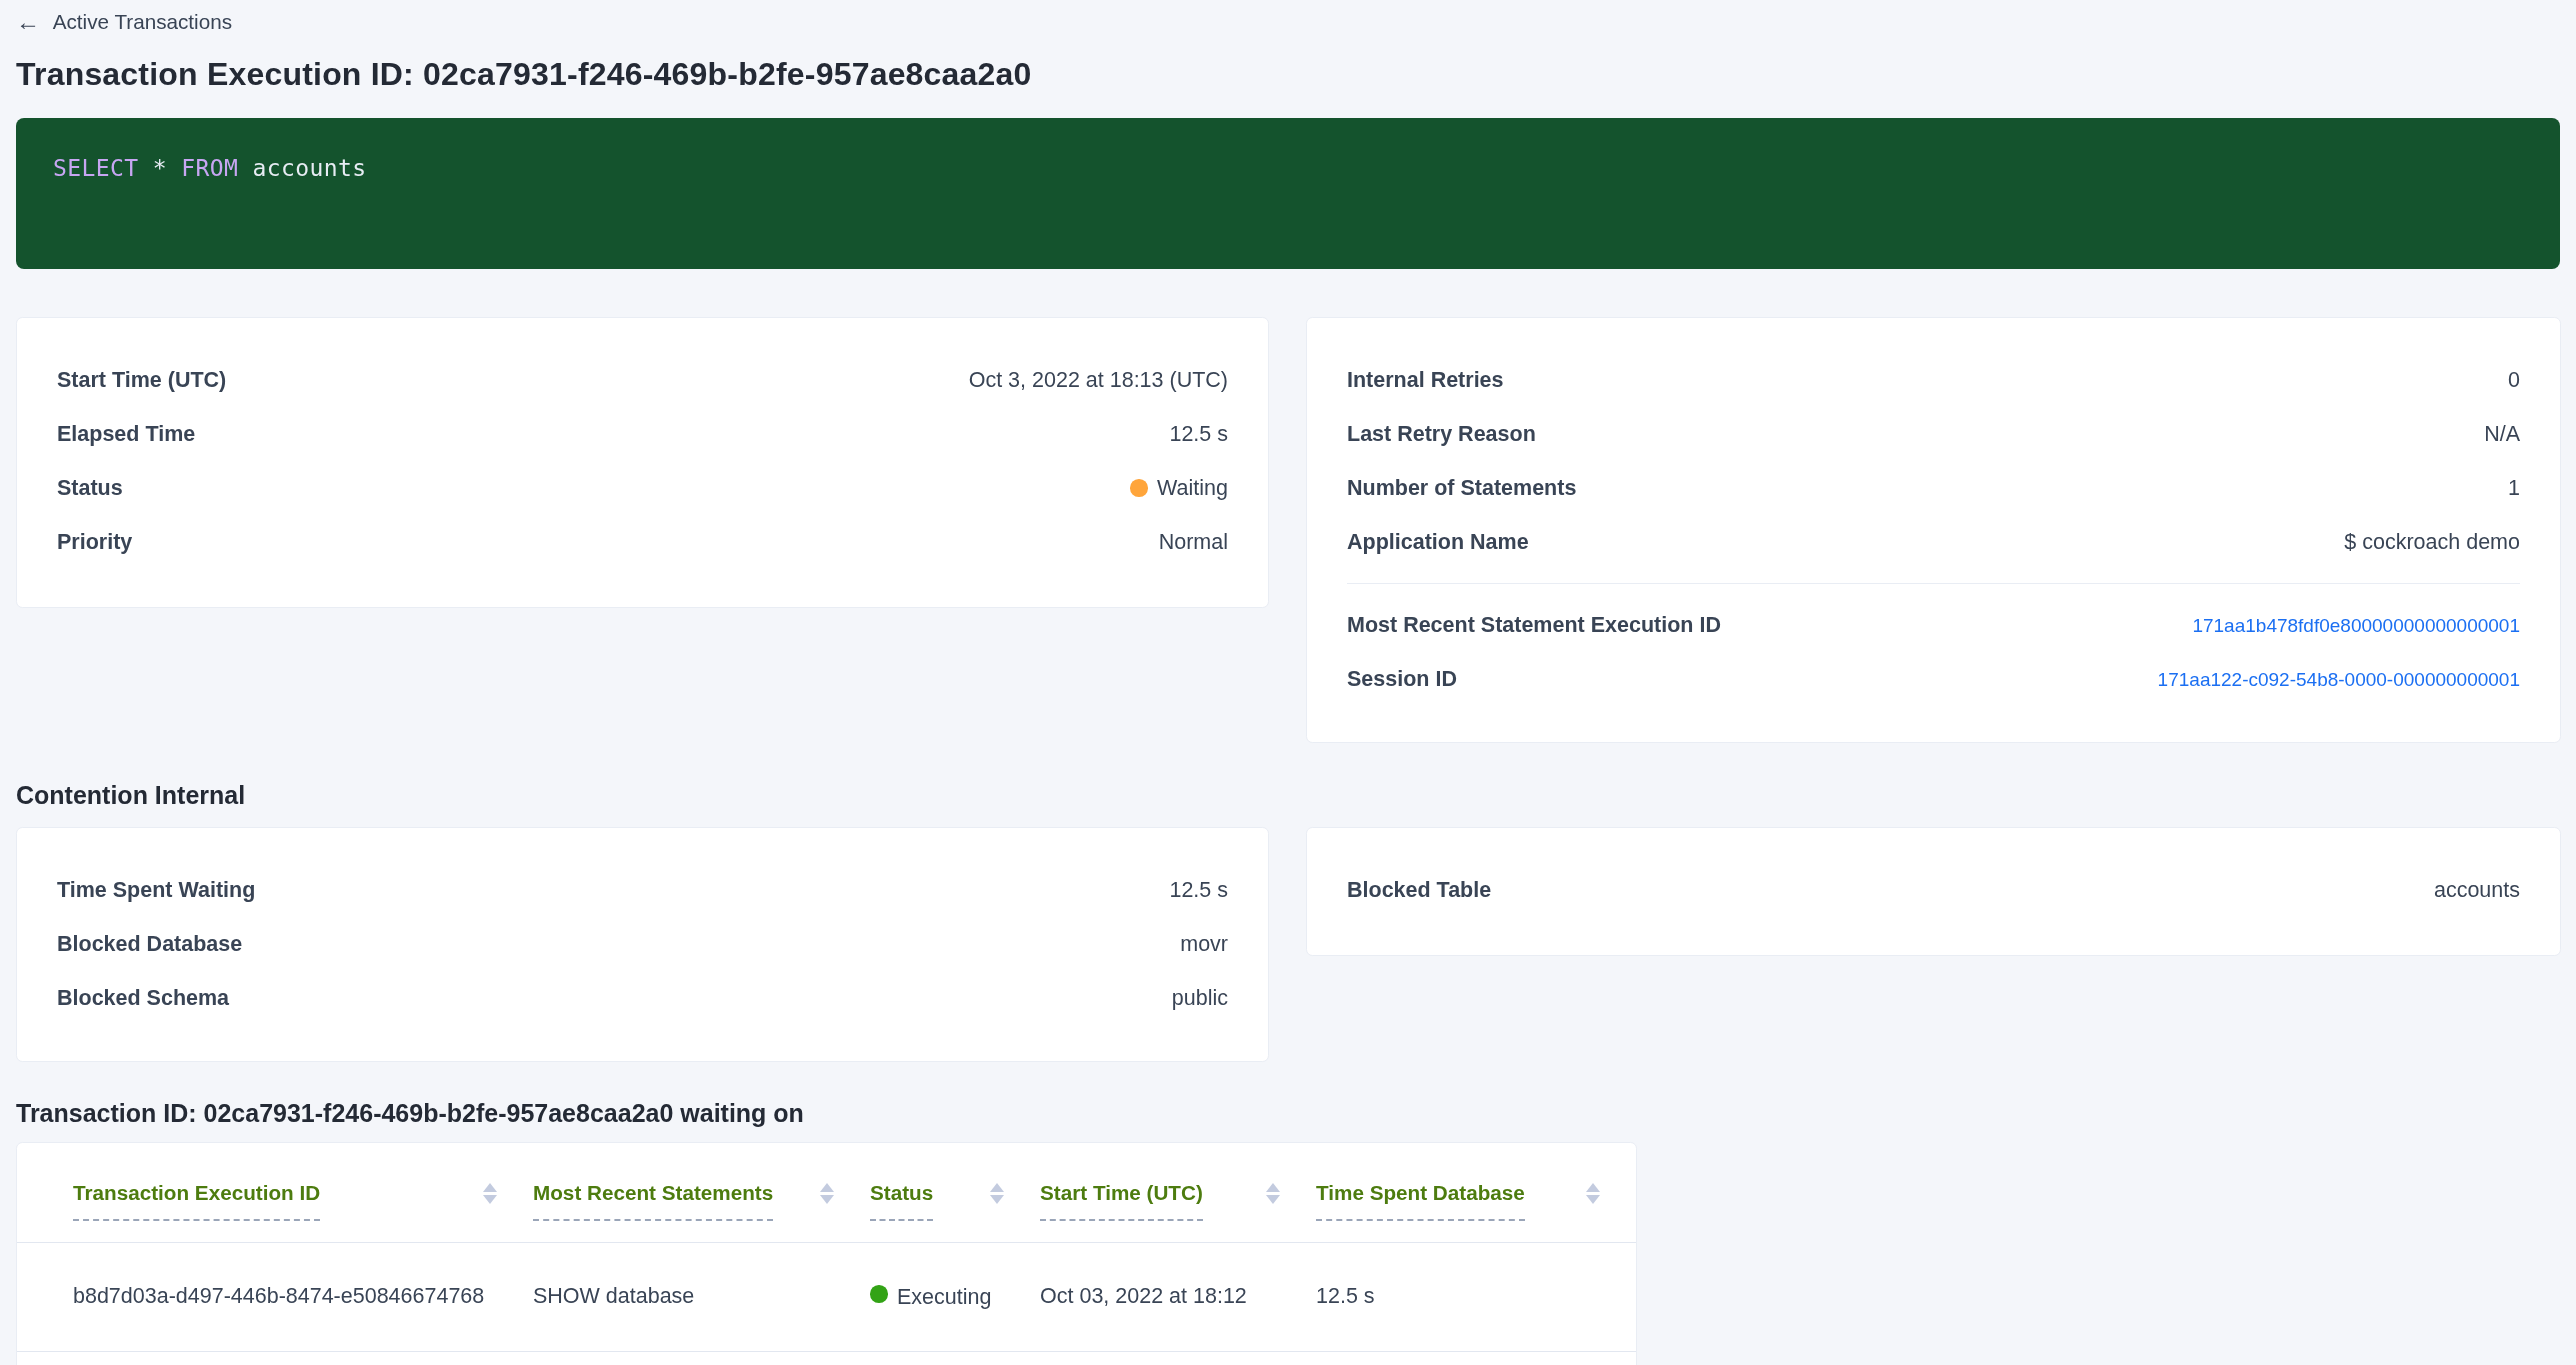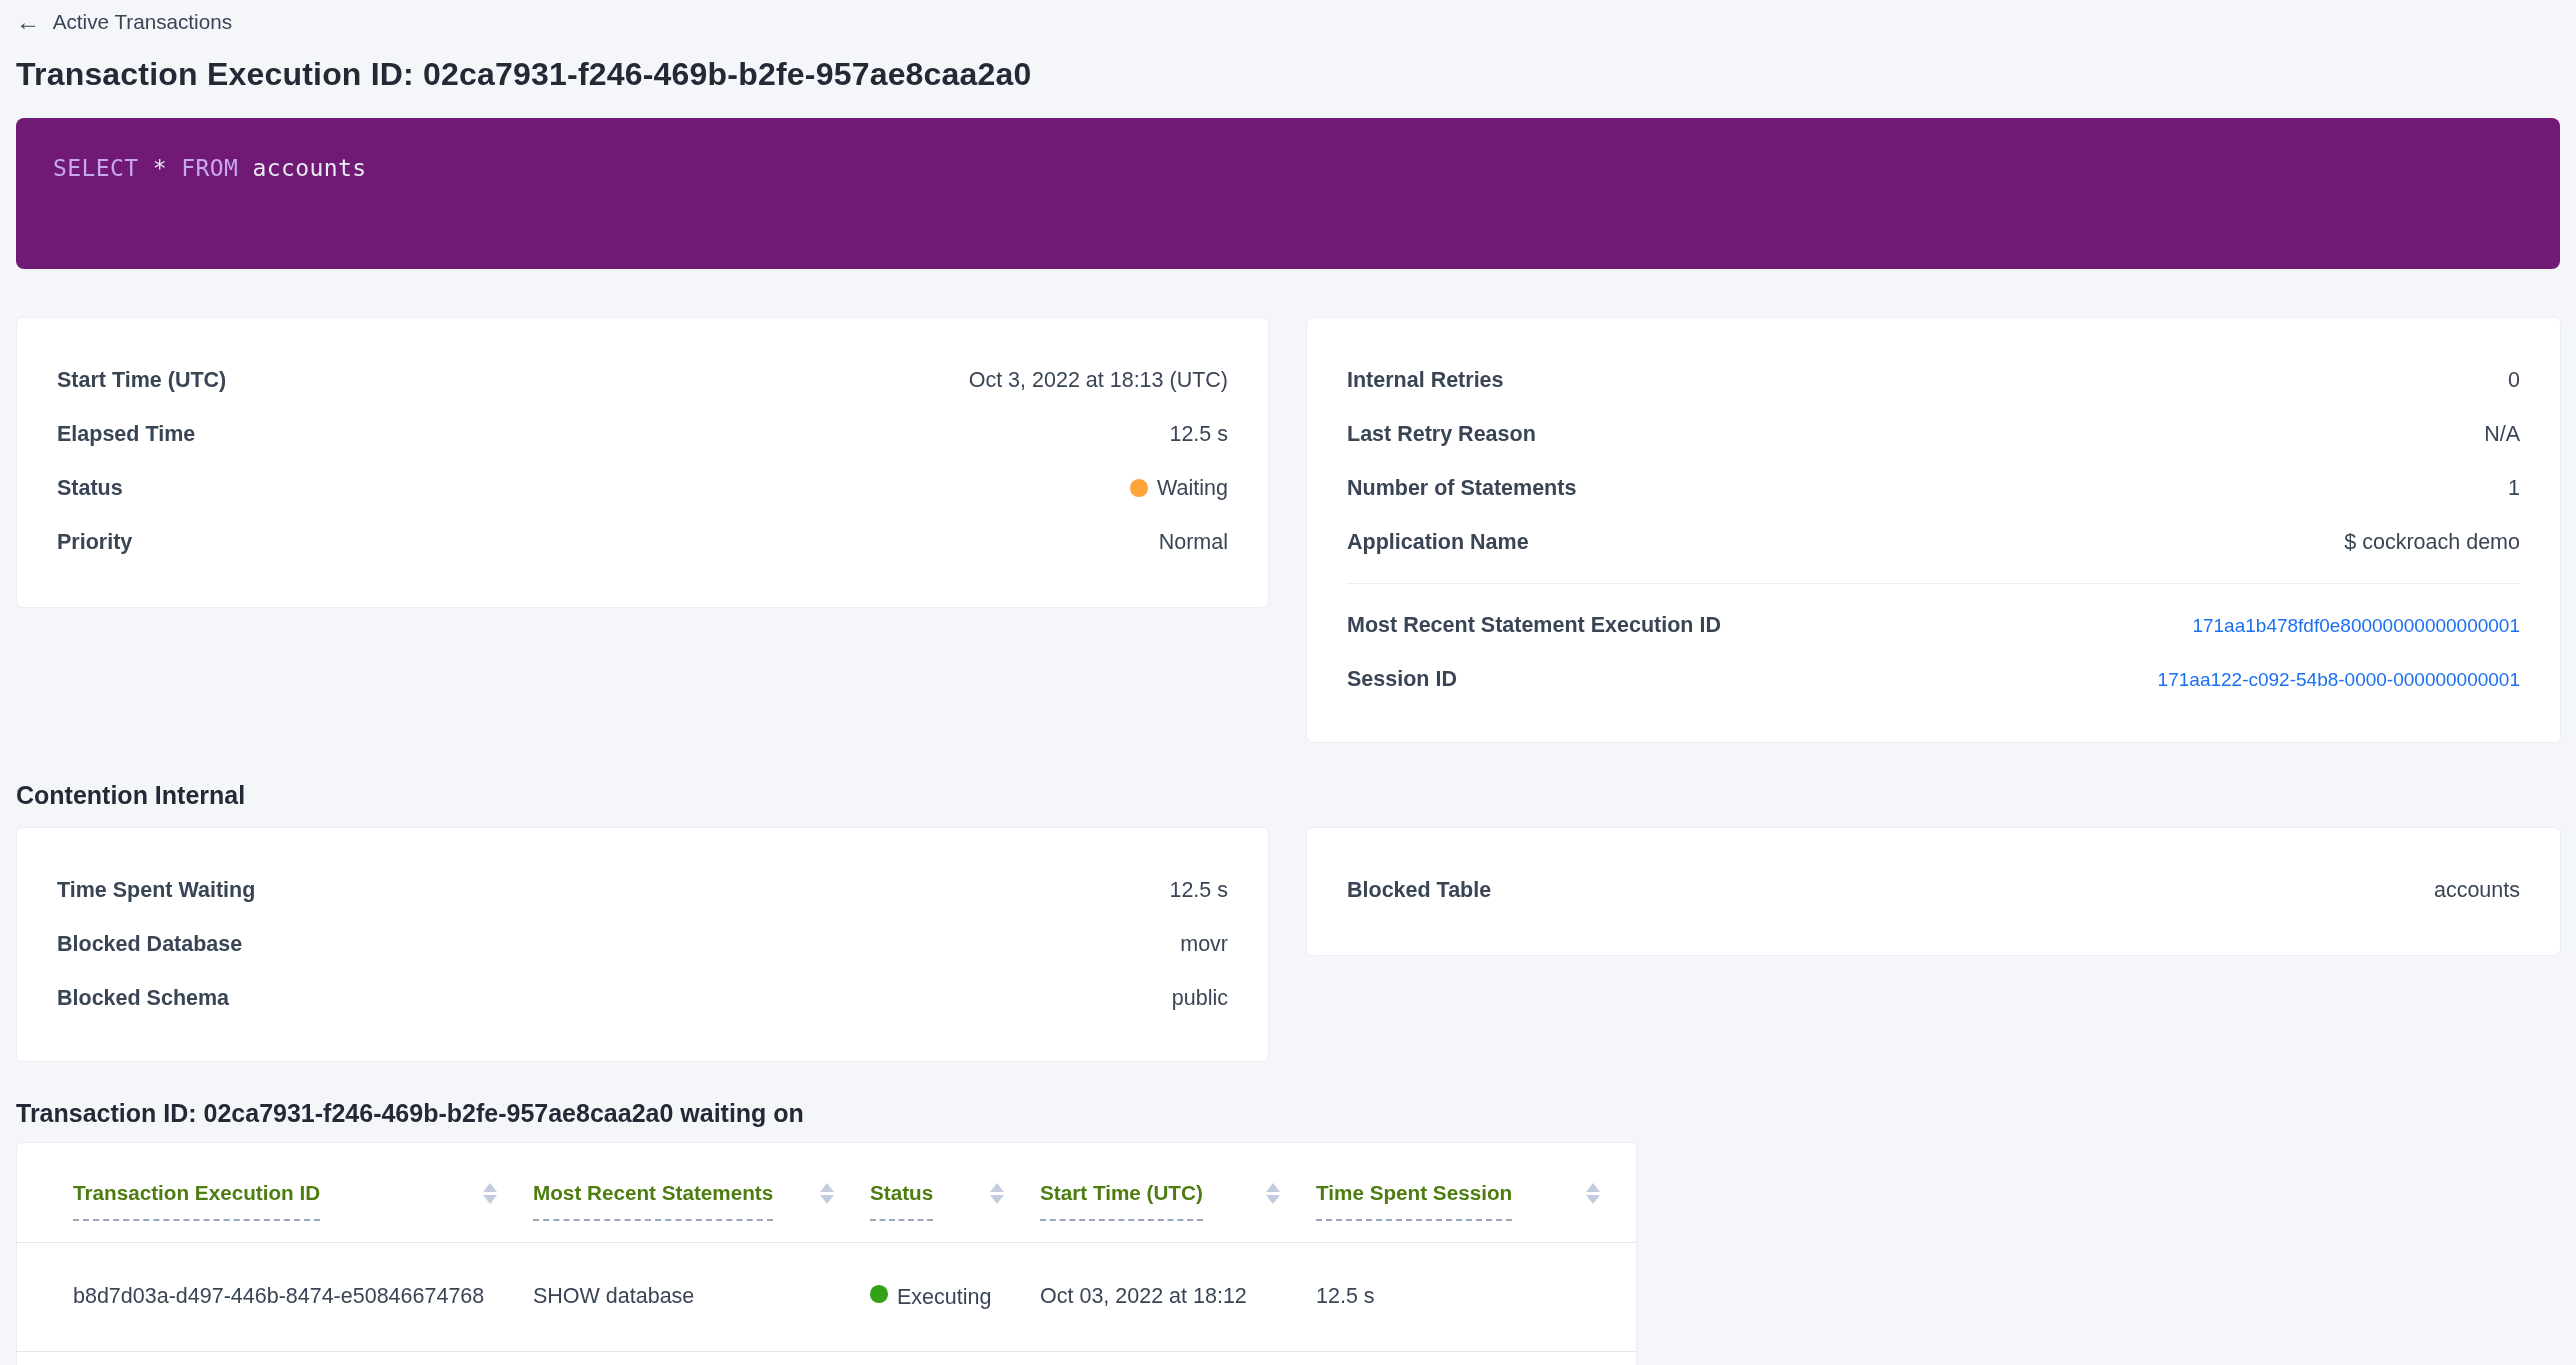--- a/index.html
+++ b/index.html
@@ -33,21 +33,21 @@
     font-weight: 700;
     color: #242A35;
     letter-spacing: 0.2px;
   }
 
   
   .sql-box {
     margin-top: 25.5px;
     width: 2544px;
     height: 151px;
-    background: #701a75;
+    background: #14532d;
     border-radius: 8px;
     padding: 37px 37px;
   }
   .sql-box code {
     font-family: "DejaVu Sans Mono", "Liberation Mono", monospace;
     font-size: 23px;
     color: #E7ECF3;
     letter-spacing: 0.4px;
   }
   .sql-kw { color: #C7A6F2; }
@@ -315,21 +315,21 @@
             <div class="th-inner">
               <span class="th-label">Start Time (UTC)</span>
               <span class="sort-icons">
                   <span class="tri-up"></span>
                   <span class="tri-down"></span>
                 </span>
             </div>
           </th>
           <th>
             <div class="th-inner">
-              <span class="th-label">Time Spent Session</span>
+              <span class="th-label">Time Spent Database</span>
               <span class="sort-icons">
                   <span class="tri-up"></span>
                   <span class="tri-down"></span>
                 </span>
             </div>
           </th>
         </tr>
       </thead>
       <tbody>
         <tr>

